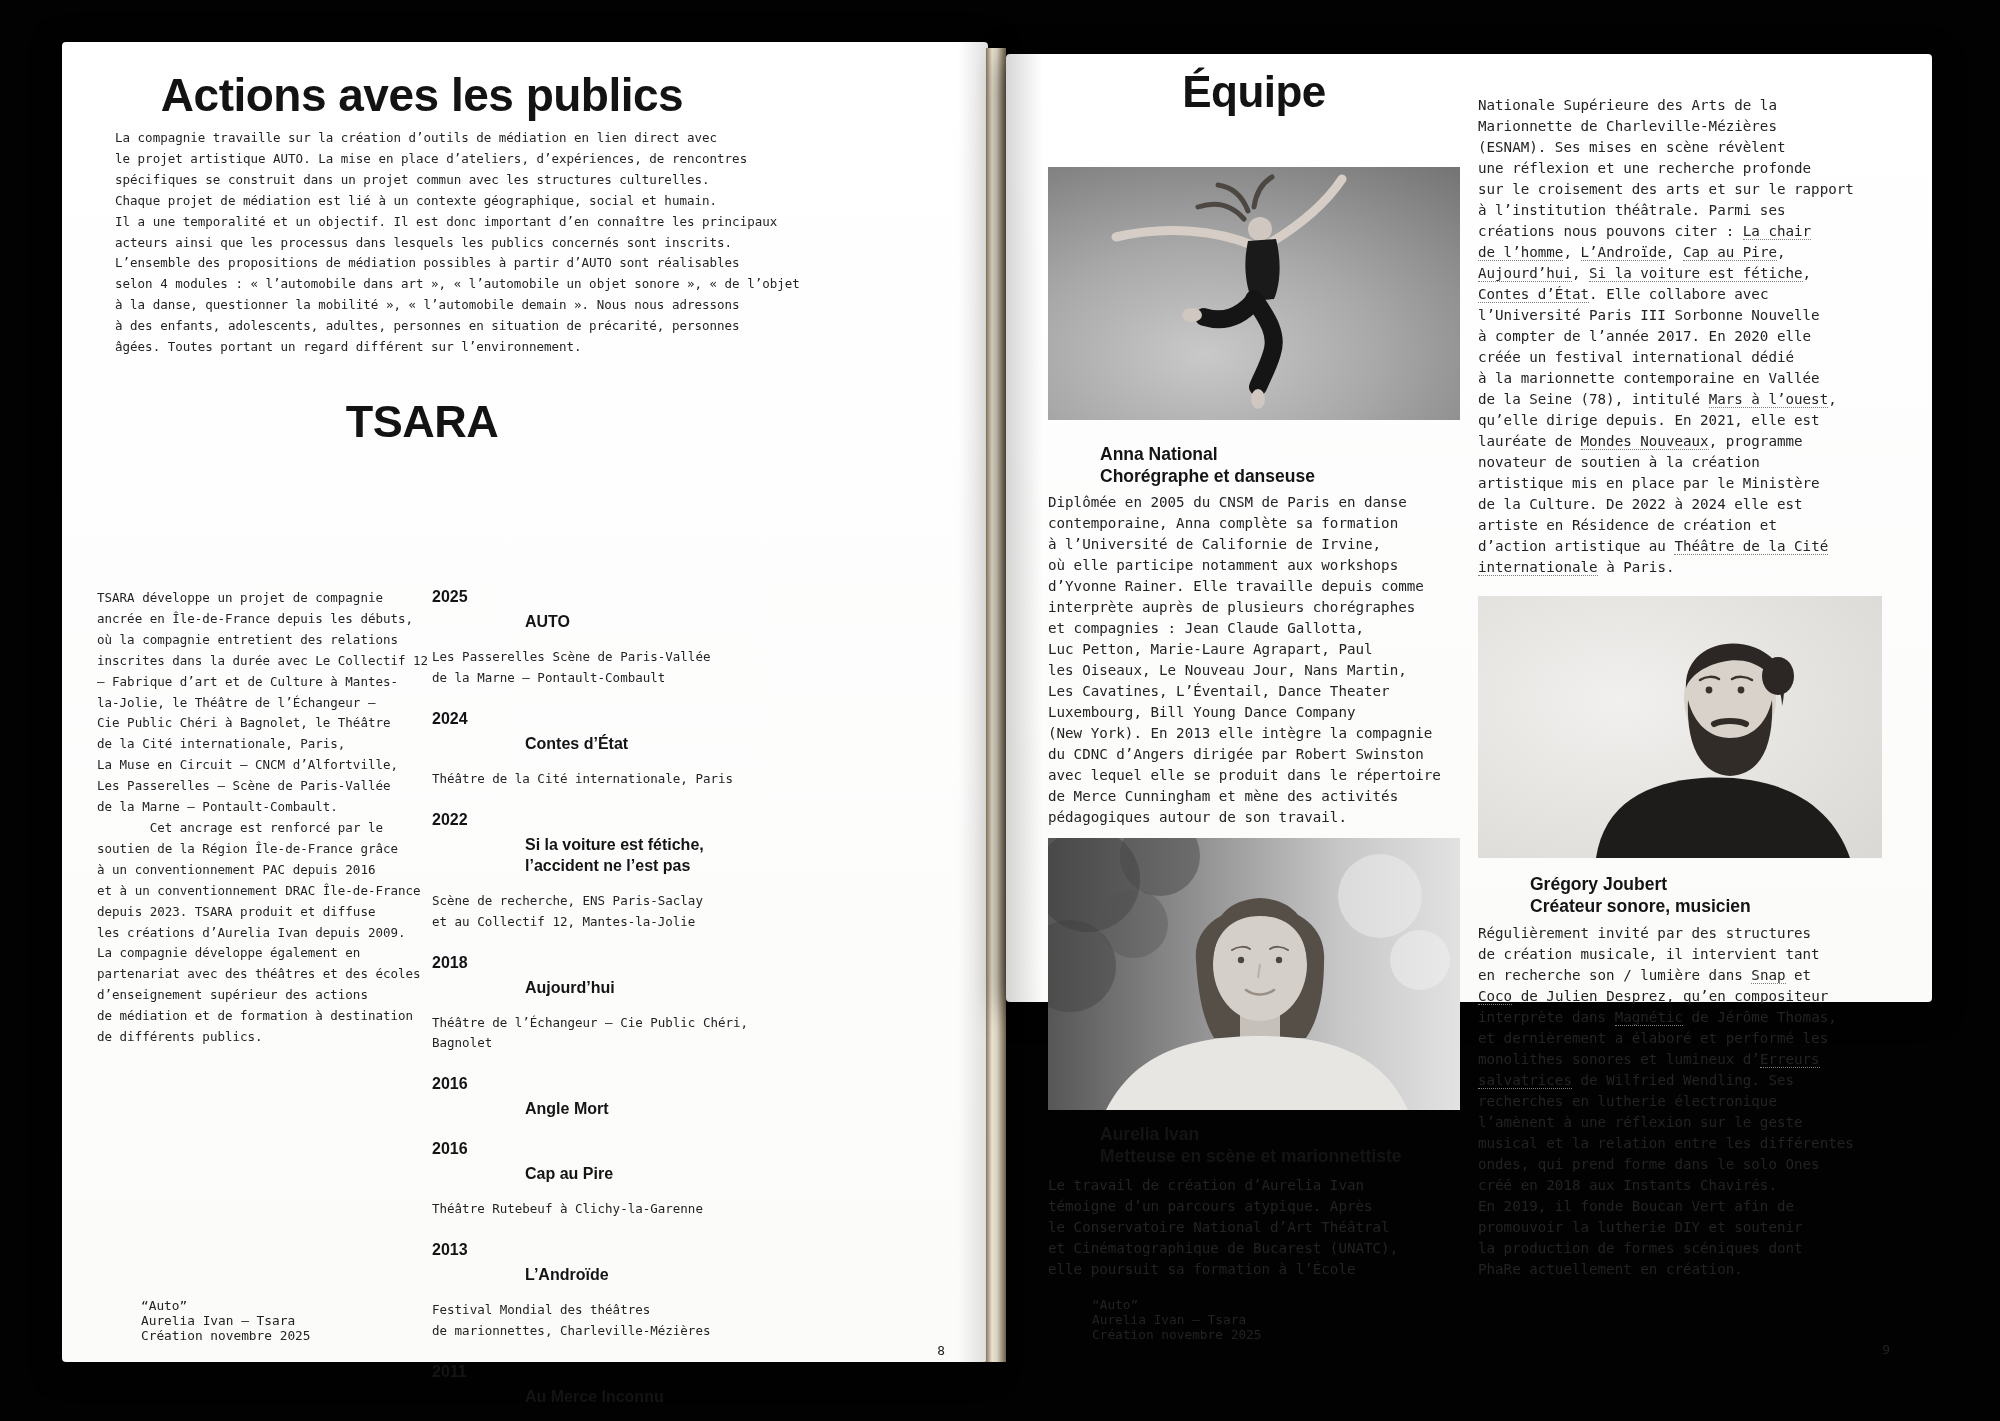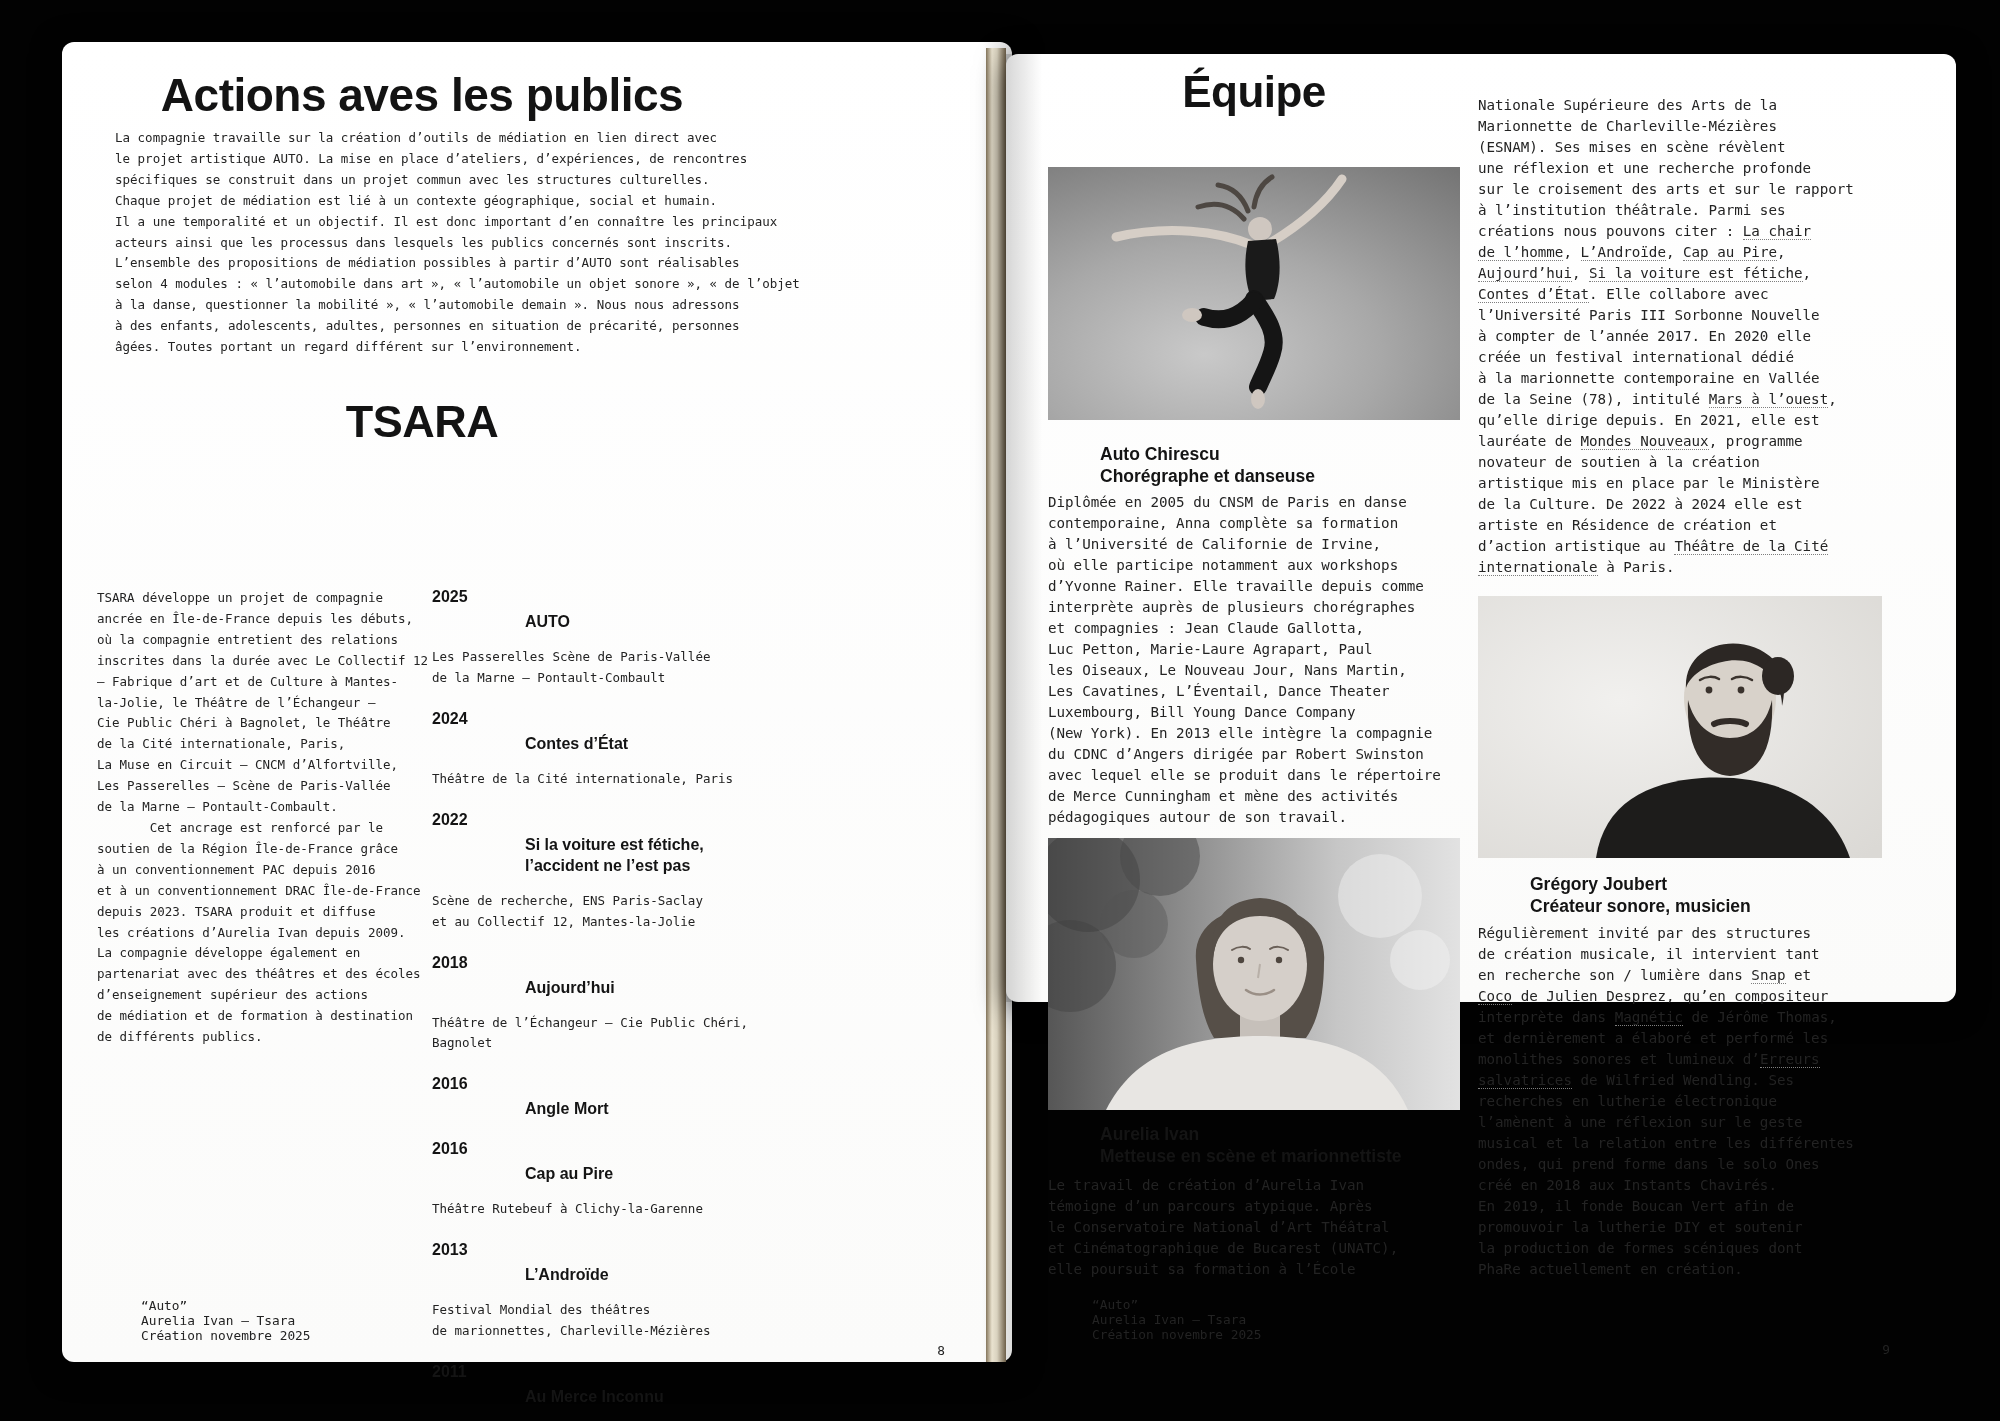--- a/index.html
+++ b/index.html
@@ -4,22 +4,21 @@
 <style>
   html,body{margin:0;padding:0;}
   body{
     width:2000px;height:1421px;position:relative;overflow:hidden;
     background:#020202;
     font-family:"Liberation Sans",sans-serif;
     color:#1d1d1b;
   }
   .page{
     position:absolute;background:linear-gradient(180deg,#ffffff,#fbfbfa);
-    border-radius:12px;
-    padding-left:24px;
+    border-radius:4px;
   }
   .page-left{left:62px;top:42px;width:926px;height:1320px;box-shadow:0 6px 30px rgba(0,0,0,.65);}
   .page-right{left:1006px;top:54px;width:926px;height:948px;box-shadow:0 6px 30px rgba(0,0,0,.65);}
   .spine{
     position:absolute;left:986px;top:48px;width:20px;height:1314px;
     background:linear-gradient(90deg,#85765c,#e9e2cf 30%,#d9d2bf 55%,#6d5f49);
   }
   .page-left::after{
     content:"";position:absolute;top:0;bottom:0;right:0;width:30px;
     background:linear-gradient(90deg,rgba(0,0,0,0),rgba(0,0,0,.12));
@@ -194,21 +193,21 @@
         <path d="M200,74 L228,72 C234,96 232,118 226,132 L204,134 C196,114 196,92 200,74 Z" fill="#1a1a1a"></path>
         <path d="M206,132 C220,152 230,168 224,186 C220,200 214,210 210,220" stroke="#151515" stroke-width="18" fill="none" stroke-linecap="round"></path>
         <path d="M206,134 C192,150 176,156 156,150" stroke="#151515" stroke-width="18" fill="none" stroke-linecap="round"></path>
         <ellipse cx="210" cy="232" rx="7" ry="10" fill="#cfc7c0"></ellipse>
         <ellipse cx="144" cy="148" rx="10" ry="7" fill="#cfc7c0"></ellipse>
       </g>
     </svg>
   </div>
 
   <div class="abs" style="left:94px;top:389px;">
-    <p class="member-name">Auto Chirescu</p>
+    <p class="member-name">Anna National</p>
     <p class="member-name">Chorégraphe et danseuse</p>
   </div>
   <div class="mono mono-md abs" style="left:42px;top:438px;width:432px;">Diplômée en 2005 du CNSM de Paris en danse
 contemporaine, Anna complète sa formation
 à l’Université de Californie de Irvine,
 où elle participe notamment aux workshops
 d’Yvonne Rainer. Elle travaille depuis comme
 interprète auprès de plusieurs chorégraphes
 et compagnies : Jean Claude Gallotta,
 Luc Petton, Marie-Laure Agrapart, Paul

